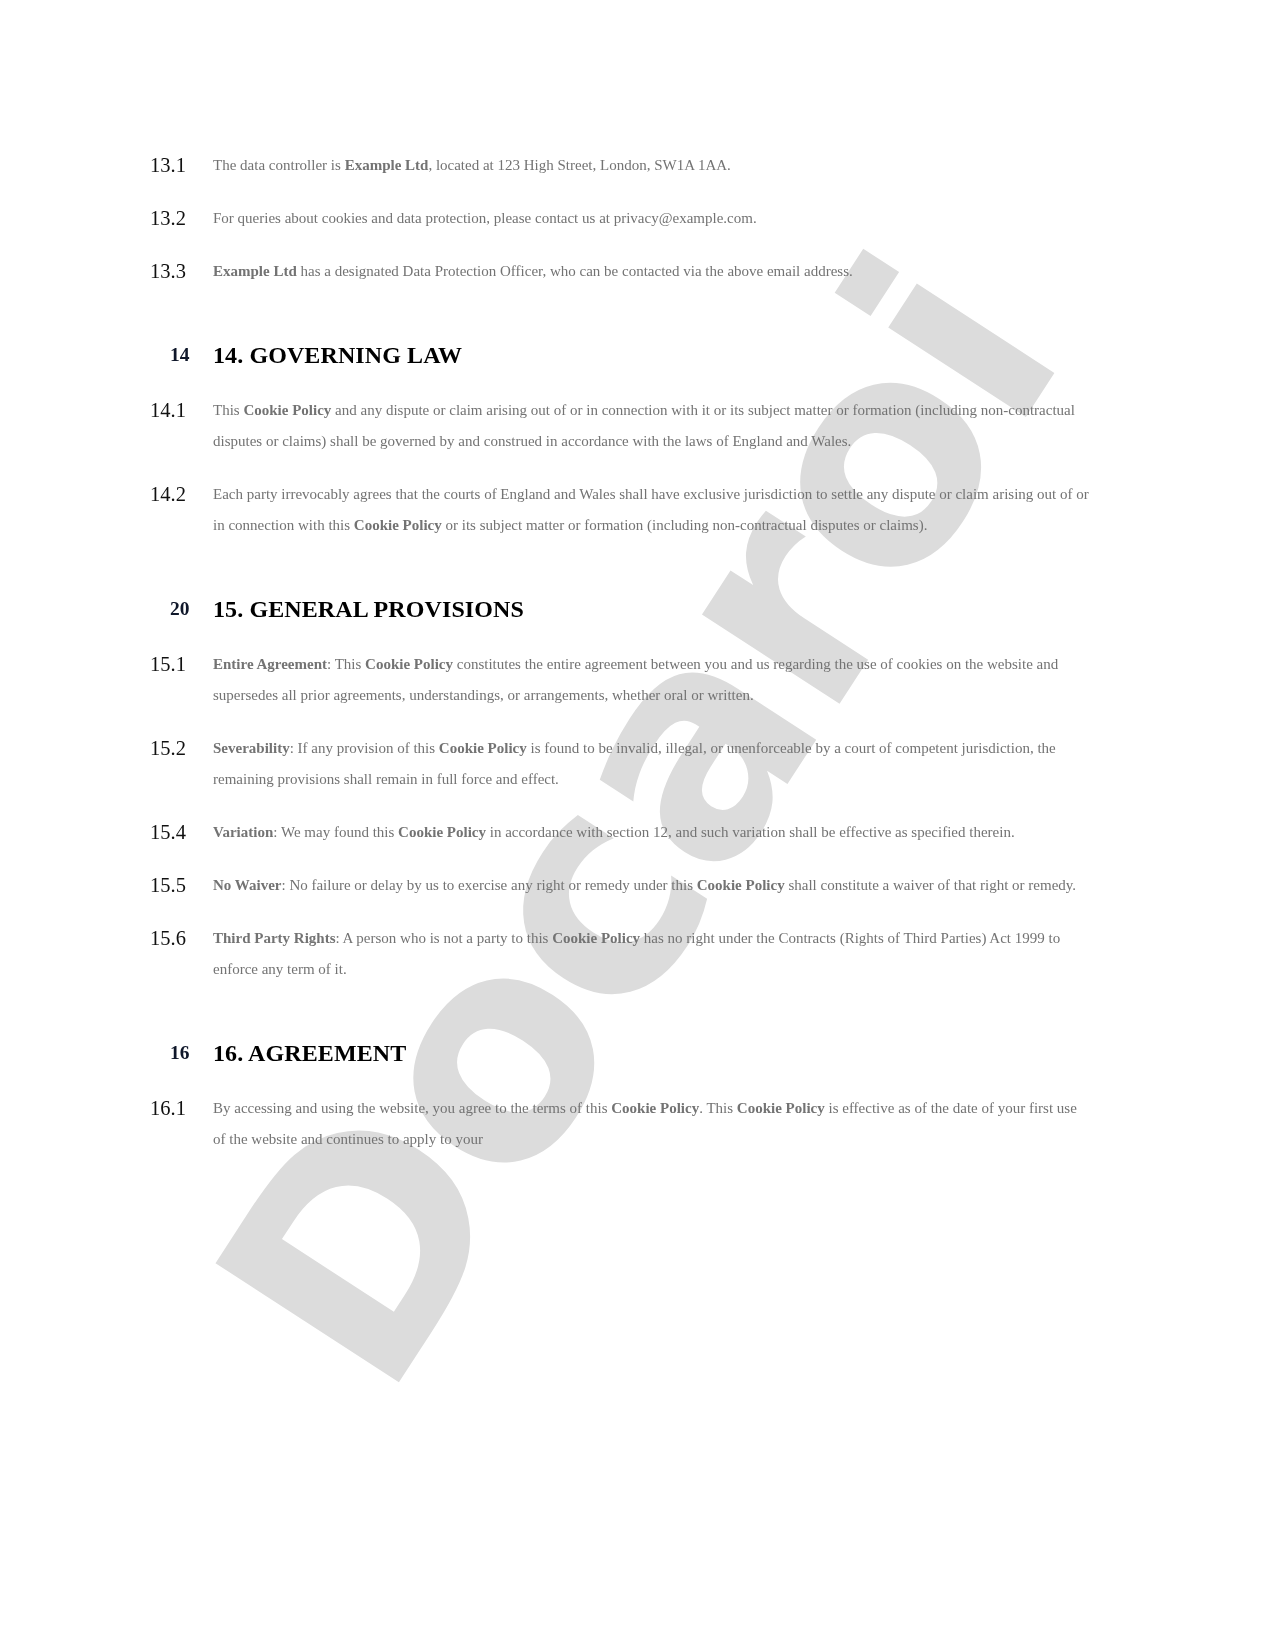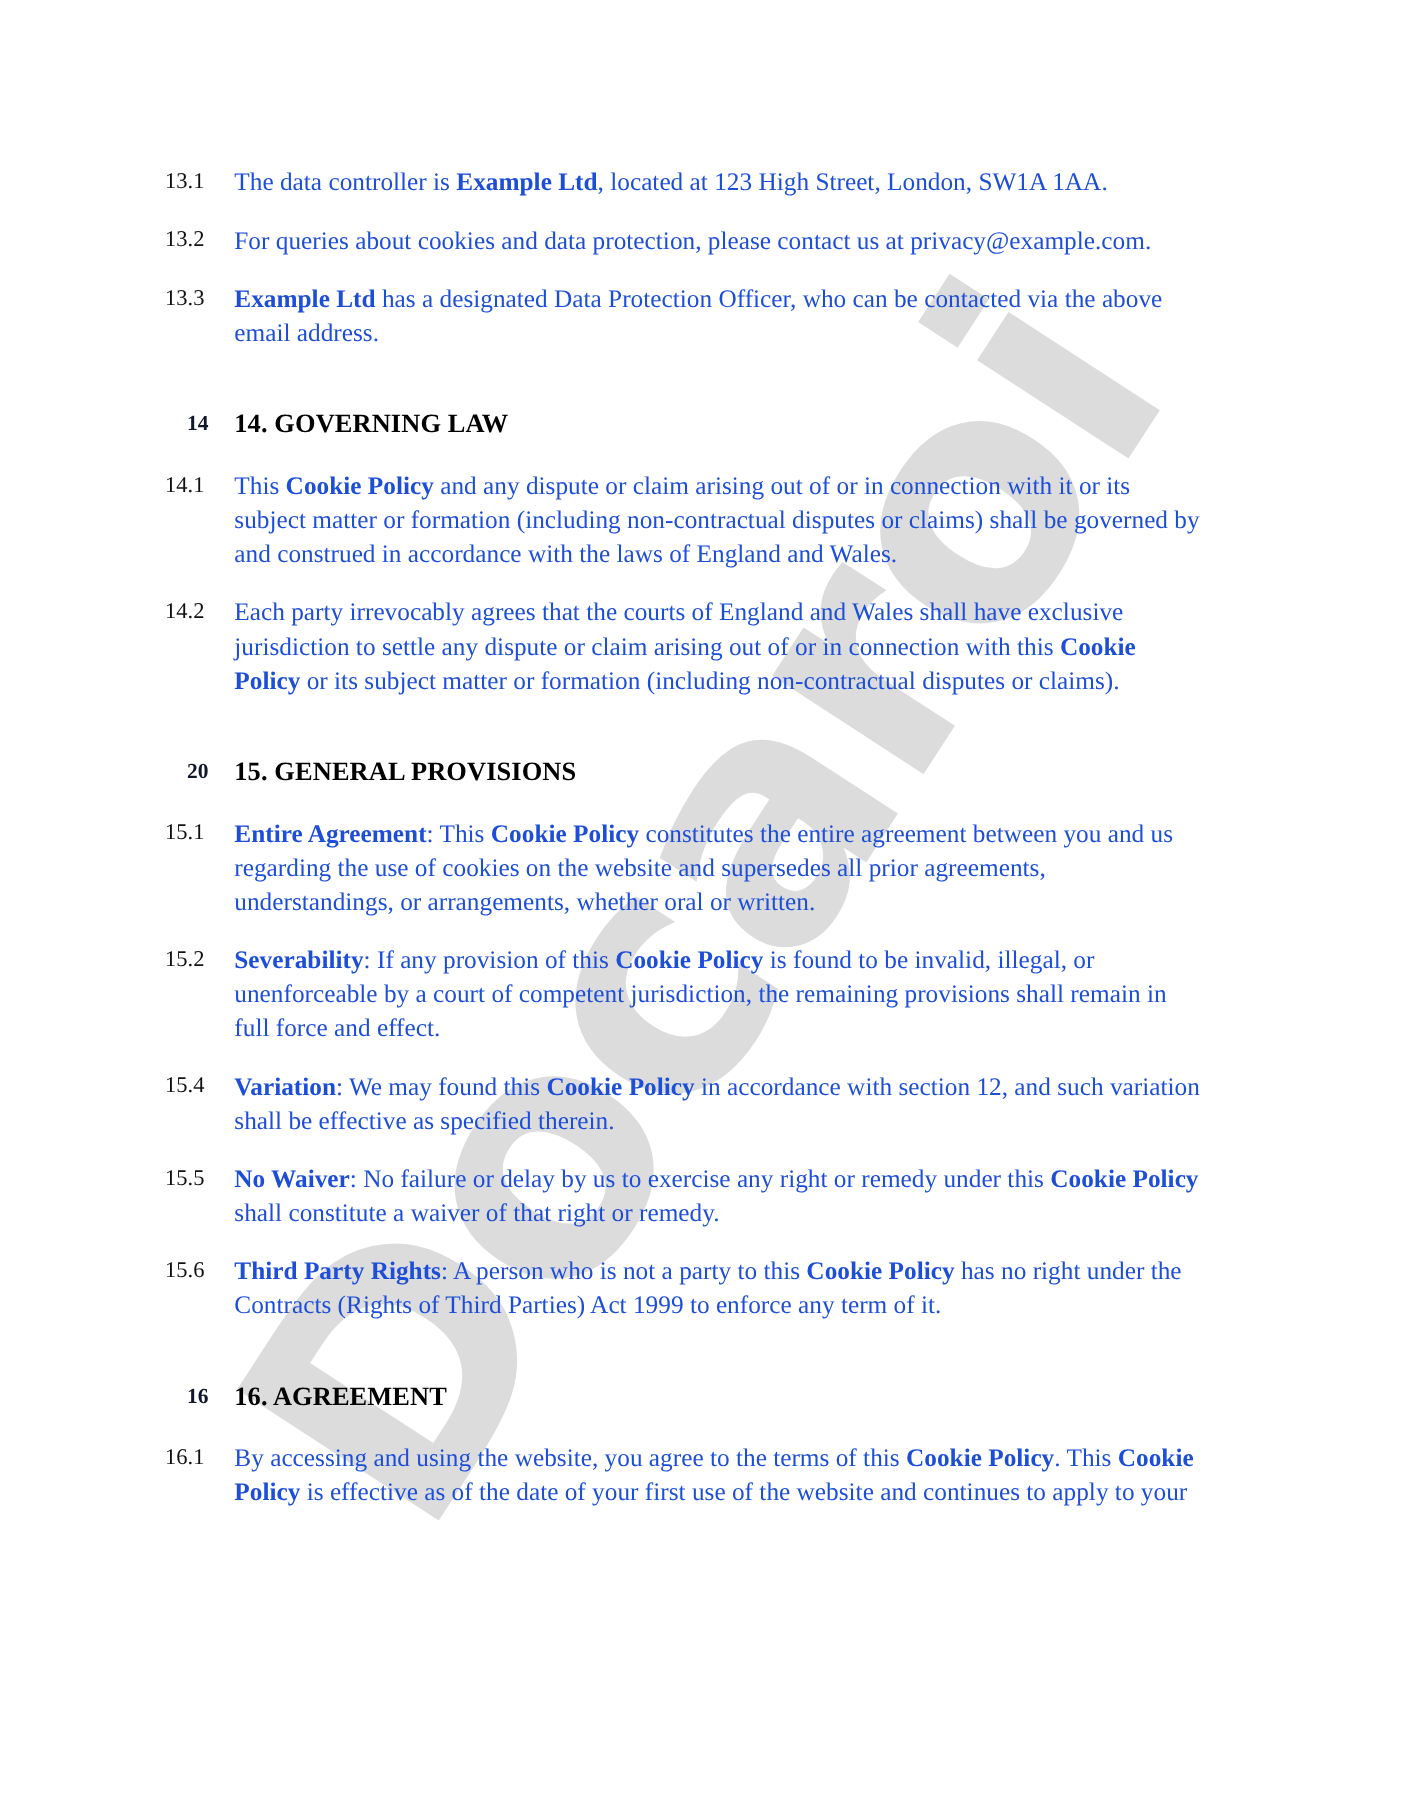--- a/index.html
+++ b/index.html
@@ -53,23 +53,23 @@
     margin-bottom: 22px;
   }
   .clause-num {
     flex: 0 0 63px;
     font-size: 20.5px;
     line-height: 31px;
     color: #111111;
   }
   .clause-body {
     flex: 1 1 auto;
-    font-size: 23px;
+    font-size: 15px;
     line-height: 31px;
-    color: #1d4ed8;
+    color: #737373;
     text-align: left;
   }
 
   .heading {
     display: flex;
     align-items: flex-start;
     margin-top: 54px;
     margin-bottom: 26px;
   }
   .heading-num {

